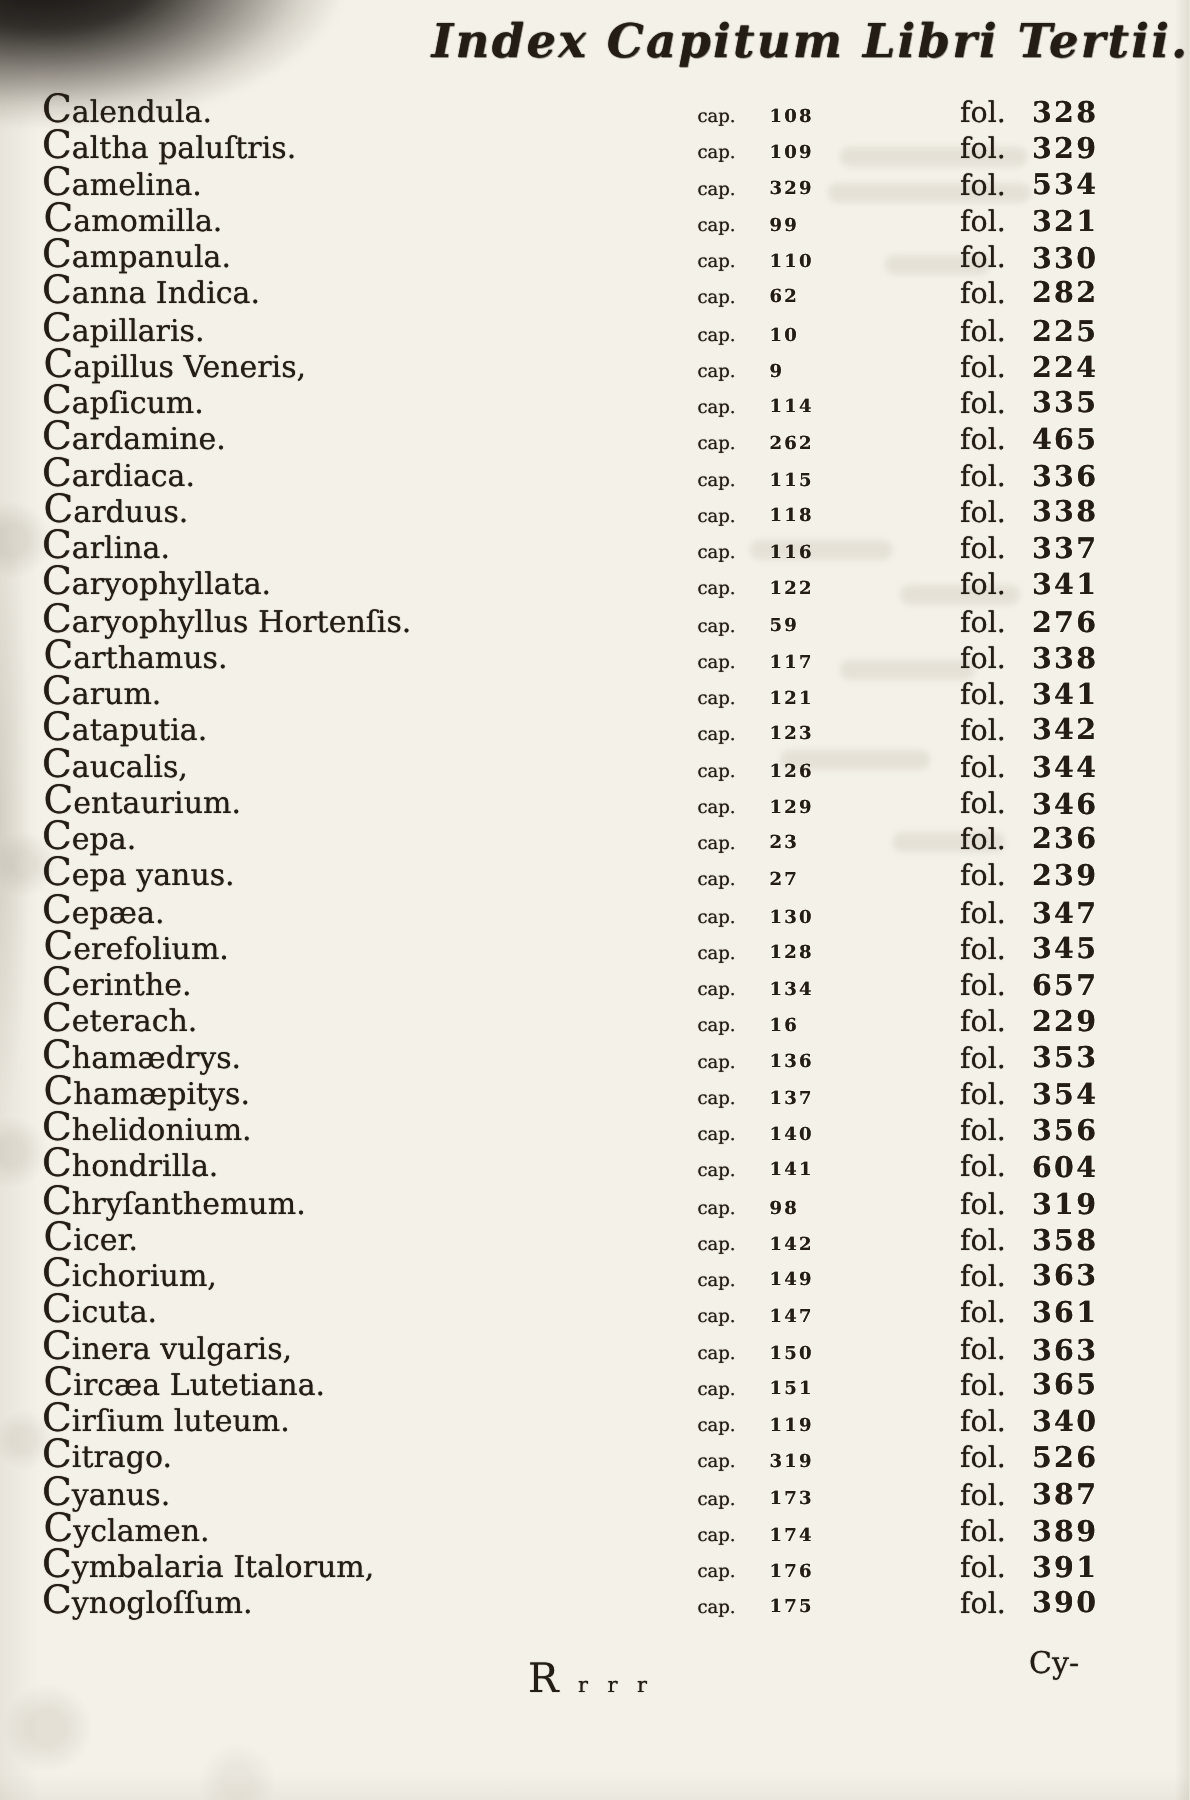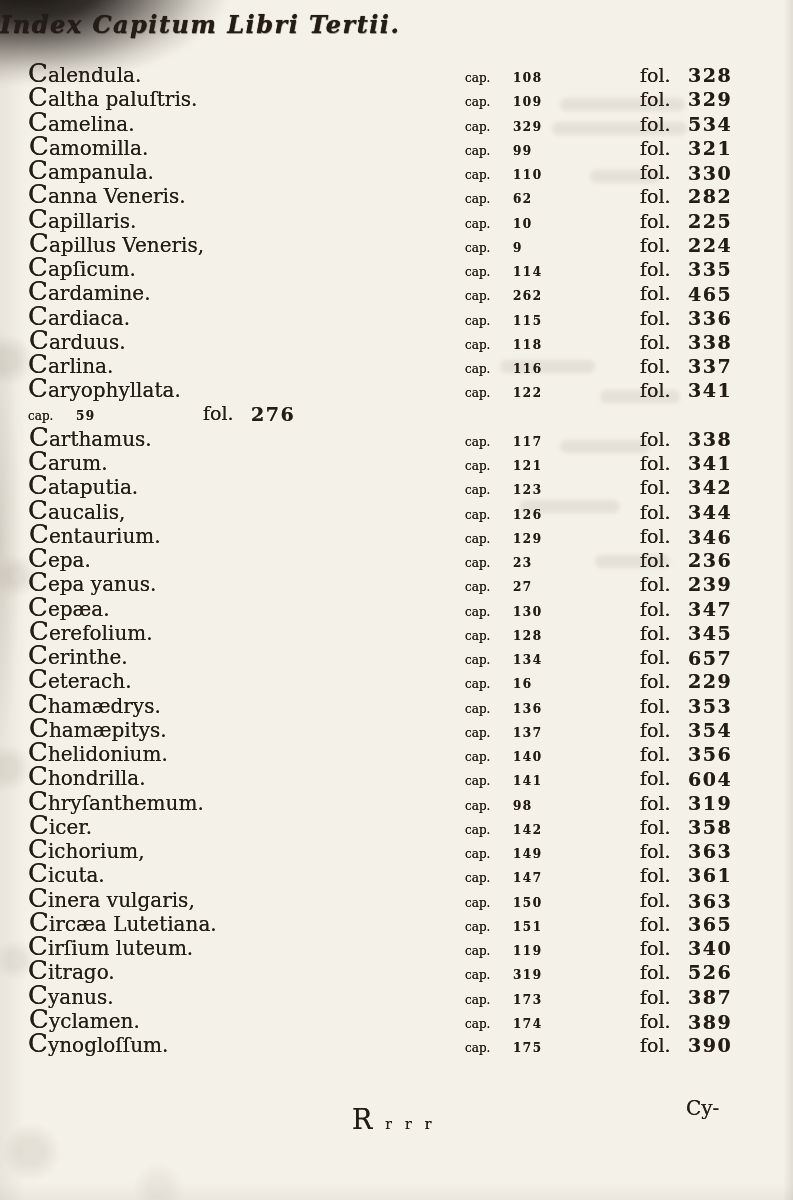--- a/index.html
+++ b/index.html
@@ -30,22 +30,22 @@
   .stain{
     position:absolute;left:-30px;top:-34px;width:330px;height:150px;
     background:radial-gradient(ellipse 75% 85% at 18% 10%,
       rgba(8,6,4,.97) 0%, rgba(16,12,9,.85) 30%,
       rgba(45,38,30,.45) 55%, rgba(80,70,58,.18) 70%, transparent 82%);
     filter:blur(3px);
     pointer-events:none;
   }
   .title{
     position:absolute;top:10px;left:0;width:100%;
-    text-align:left;margin:0;
-    font-size:24px;font-style:italic;font-weight:bold;
+    text-align:right;margin:0;
+    font-size:31px;font-style:italic;font-weight:bold;
     letter-spacing:1.5px;
     text-shadow:0 0 .8px rgba(20,14,8,.9), .5px .5px 0 rgba(20,14,8,.35);
   }
   .index{position:absolute;top:61px;left:28px;width:747px;}
   .row{display:flex;align-items:baseline;height:24.25px;line-height:24.25px;white-space:nowrap;}
   .row .name{width:437px;font-size:20px;text-shadow:0 0 .6px rgba(25,18,10,.85);}
   .row .initial{font-size:26px;}
   .cap-cell{width:175px;font-size:12px;text-shadow:0 0 .6px rgba(25,18,10,.85);}
   .fol-cell{flex:1;font-size:19px;text-shadow:0 0 .6px rgba(25,18,10,.85);}
   .lbl{display:inline-block;width:48px;}
@@ -114,21 +114,21 @@
     <span class="fol-cell"><span class="lbl fol-lbl">fol.</span><span class="num fol-num">321</span></span>
   </div>
 
   <div class="row">
     <span class="name"><span class="initial">C</span><span class="rest">ampanula.</span></span>
     <span class="cap-cell"><span class="lbl cap-lbl">cap.</span><span class="num cap-num">110</span></span>
     <span class="fol-cell"><span class="lbl fol-lbl">fol.</span><span class="num fol-num">330</span></span>
   </div>
 
   <div class="row">
-    <span class="name"><span class="initial">C</span><span class="rest">anna Veneris.</span></span>
+    <span class="name"><span class="initial">C</span><span class="rest">anna Indica.</span></span>
     <span class="cap-cell"><span class="lbl cap-lbl">cap.</span><span class="num cap-num">62</span></span>
     <span class="fol-cell"><span class="lbl fol-lbl">fol.</span><span class="num fol-num">282</span></span>
   </div>
 
   <div class="row">
     <span class="name"><span class="initial">C</span><span class="rest">apillaris.</span></span>
     <span class="cap-cell"><span class="lbl cap-lbl">cap.</span><span class="num cap-num">10</span></span>
     <span class="fol-cell"><span class="lbl fol-lbl">fol.</span><span class="num fol-num">225</span></span>
   </div>
 
@@ -168,20 +168,21 @@
     <span class="fol-cell"><span class="lbl fol-lbl">fol.</span><span class="num fol-num">337</span></span>
   </div>
 
   <div class="row">
     <span class="name"><span class="initial">C</span><span class="rest">aryophyllata.</span></span>
     <span class="cap-cell"><span class="lbl cap-lbl">cap.</span><span class="num cap-num">122</span></span>
     <span class="fol-cell"><span class="lbl fol-lbl">fol.</span><span class="num fol-num">341</span></span>
   </div>
 
   <div class="row">
+    <span class="name"><span class="initial">C</span><span class="rest">aryophyllus Hortenſis.</span></span>
     <span class="cap-cell"><span class="lbl cap-lbl">cap.</span><span class="num cap-num">59</span></span>
     <span class="fol-cell"><span class="lbl fol-lbl">fol.</span><span class="num fol-num">276</span></span>
   </div>
 
   <div class="row">
     <span class="name"><span class="initial">C</span><span class="rest">arthamus.</span></span>
     <span class="cap-cell"><span class="lbl cap-lbl">cap.</span><span class="num cap-num">117</span></span>
     <span class="fol-cell"><span class="lbl fol-lbl">fol.</span><span class="num fol-num">338</span></span>
   </div>
 
@@ -323,20 +324,25 @@
     <span class="cap-cell"><span class="lbl cap-lbl">cap.</span><span class="num cap-num">173</span></span>
     <span class="fol-cell"><span class="lbl fol-lbl">fol.</span><span class="num fol-num">387</span></span>
   </div>
 
   <div class="row">
     <span class="name"><span class="initial">C</span><span class="rest">yclamen.</span></span>
     <span class="cap-cell"><span class="lbl cap-lbl">cap.</span><span class="num cap-num">174</span></span>
     <span class="fol-cell"><span class="lbl fol-lbl">fol.</span><span class="num fol-num">389</span></span>
   </div>
 
+  <div class="row">
+    <span class="name"><span class="initial">C</span><span class="rest">ymbalaria Italorum,</span></span>
+    <span class="cap-cell"><span class="lbl cap-lbl">cap.</span><span class="num cap-num">176</span></span>
+    <span class="fol-cell"><span class="lbl fol-lbl">fol.</span><span class="num fol-num">391</span></span>
+  </div>
 
   <div class="row">
     <span class="name"><span class="initial">C</span><span class="rest">ynogloſſum.</span></span>
     <span class="cap-cell"><span class="lbl cap-lbl">cap.</span><span class="num cap-num">175</span></span>
     <span class="fol-cell"><span class="lbl fol-lbl">fol.</span><span class="num fol-num">390</span></span>
   </div>
 </div>
 
   <div class="signature">Rrrr</div>
   <div class="catchword">Cy-</div>

